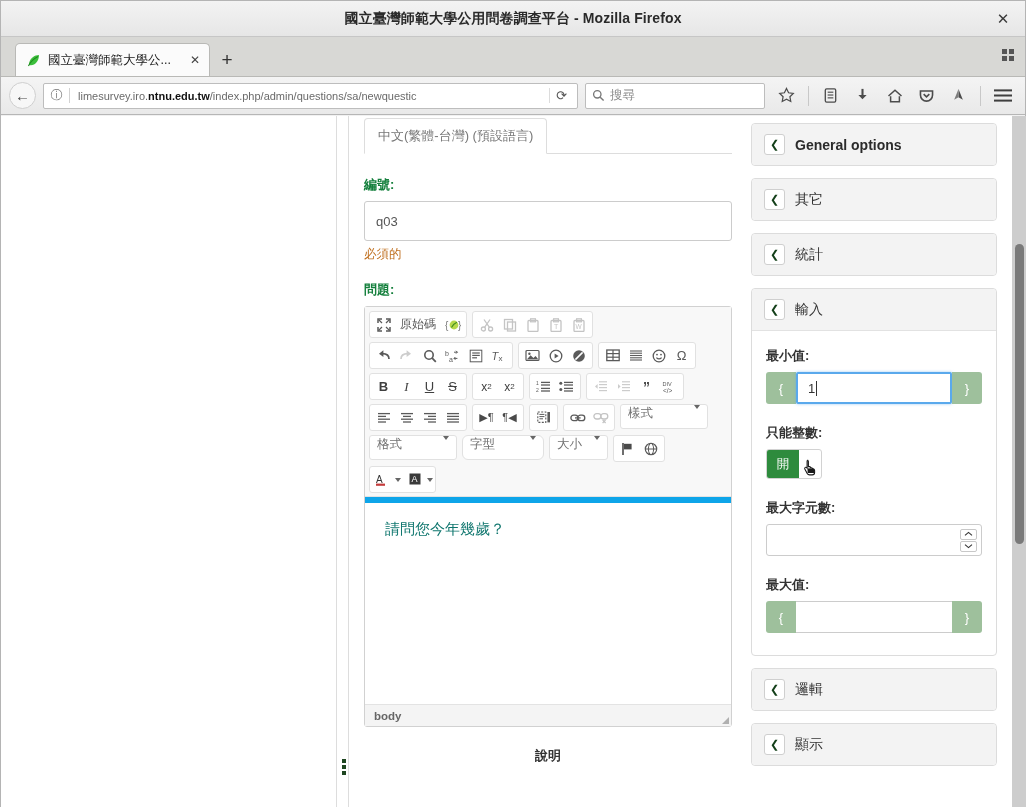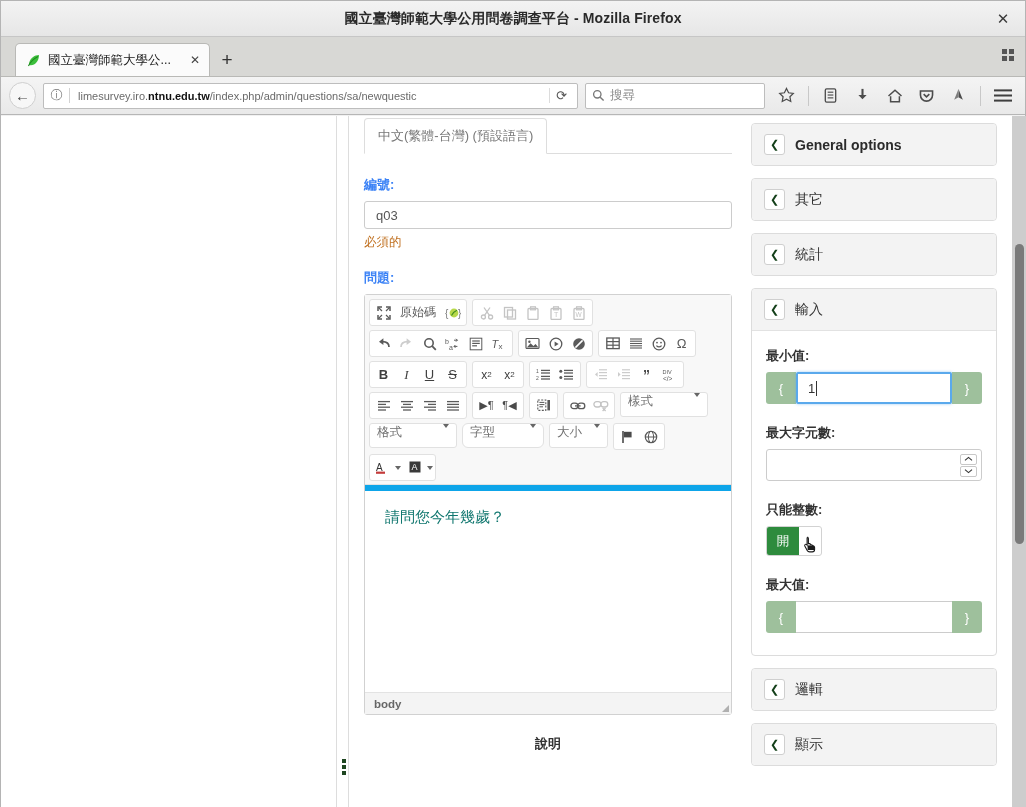--- a/index.html
+++ b/index.html
@@ -78,22 +78,22 @@
   
   .main-col { position:absolute; left:349px; top:0; width:396px; height:692px;
               background:#fff; padding:0 14px; }
 
   .langtabs { display:flex; border-bottom:1px solid #ddd; height:38px;
               align-items:flex-end; margin-bottom:22px; }
   .langtab { border:1px solid #ddd; border-bottom:1px solid #fff; background:#fff;
              border-radius:4px 4px 0 0; padding:8px 13px 8px; font-size:13px;
              color:#777; position:relative; top:1px; white-space:nowrap; }
 
-  .fld-label { font-size:13px; font-weight:bold; color:#3b82f6; margin-bottom:7px; }
-  .txt-input { width:100%; height:28px; border:1px solid #ccc; border-radius:3px;
+  .fld-label { font-size:13px; font-weight:bold; color:#15803d; margin-bottom:7px; }
+  .txt-input { width:100%; height:40px; border:1px solid #ccc; border-radius:3px;
                background:#fff; padding:0 11px; font-size:13px; color:#555;
                display:flex; align-items:center; }
   .help-required { font-size:12.5px; color:#c07020; margin-top:5px; margin-bottom:18px; }
 
   
   .cke { border:1px solid #d1d1d1; border-radius:3px; background:#f8f8f8; }
   .cke-toolbox { padding:4px 4px 3px; display:flex; flex-wrap:wrap; gap:4px 5px;
                  background:#f8f8f8; border-bottom:1px solid #e3e3e3; }
   .tbgroup { display:flex; align-items:center; background:#fff; border:1px solid #e1e1e1;
              border-radius:3px; padding:1px 2px; gap:0px; }
@@ -697,52 +697,52 @@
               <span class="addon l">{</span>
               <span class="inp">
                   <span>1</span>
                   <span class="caretbar"></span>
                 </span>
               <span class="addon r">}</span>
             </div>
           </div>
 
           <div class="field-block">
+            <div class="opt-label">只能整數:</div>
+            <div class="toggle">
+              <span class="on">開</span>
+              <span class="cursor-hand">
+                <svg width="16" height="17" viewBox="0 0 16 17">
+                  <path d="M4.2 1.2c.7 0 1.2.6 1.2 1.3v5.1l1-.1c.5 0 1 .3 1 .9v.3l1.1.1c.6.1 1 .5 1 1v.3l1.1.2c.6.1 1 .6 1 1.2v2.1c0 1.3-1 2.3-2.3 2.3H6.6c-1 0-1.9-.5-2.4-1.4L1.8 10c-.3-.6-.1-1.3.5-1.6.5-.3 1.1-.1 1.4.3l.4.5V2.5c-.1-.7.4-1.3 1.1-1.3z" fill="#fff" stroke="#1a1a1a" stroke-width="1.1"></path>
+                  <rect x="4.6" y="9.4" width="6.6" height="4.6" fill="#1a1a1a"></rect>
+                </svg>
+              </span>
+            </div>
+          </div>
+
+          <div class="field-block">
             <div class="opt-label">最大字元數:</div>
             <div class="spinwrap">
               <span style="flex:1 1 auto;padding-left:8px;"></span>
               <span class="spin">
                 <div>
                   <svg width="9" height="6" viewBox="0 0 9 6">
                       <path d="M1 4.4L4.5 1.4 8 4.4" fill="none" stroke="#333" stroke-width="1.1"></path>
                     </svg>
                 </div>
                 <div>
                   <svg width="9" height="6" viewBox="0 0 9 6">
                       <path d="M1 1.6L4.5 4.6 8 1.6" fill="none" stroke="#333" stroke-width="1.1"></path>
                     </svg>
                 </div>
               </span>
             </div>
           </div>
 
           <div class="field-block">
-            <div class="opt-label">只能整數:</div>
-            <div class="toggle">
-              <span class="on">開</span>
-              <span class="cursor-hand">
-                <svg width="16" height="17" viewBox="0 0 16 17">
-                  <path d="M4.2 1.2c.7 0 1.2.6 1.2 1.3v5.1l1-.1c.5 0 1 .3 1 .9v.3l1.1.1c.6.1 1 .5 1 1v.3l1.1.2c.6.1 1 .6 1 1.2v2.1c0 1.3-1 2.3-2.3 2.3H6.6c-1 0-1.9-.5-2.4-1.4L1.8 10c-.3-.6-.1-1.3.5-1.6.5-.3 1.1-.1 1.4.3l.4.5V2.5c-.1-.7.4-1.3 1.1-1.3z" fill="#fff" stroke="#1a1a1a" stroke-width="1.1"></path>
-                  <rect x="4.6" y="9.4" width="6.6" height="4.6" fill="#1a1a1a"></rect>
-                </svg>
-              </span>
-            </div>
-          </div>
-
-          <div class="field-block">
             <div class="opt-label">最大值:</div>
             <div class="igroup">
               <span class="addon l">{</span>
               <span class="inp"></span>
               <span class="addon r">}</span>
             </div>
           </div>
 
         </div>
       </div>

